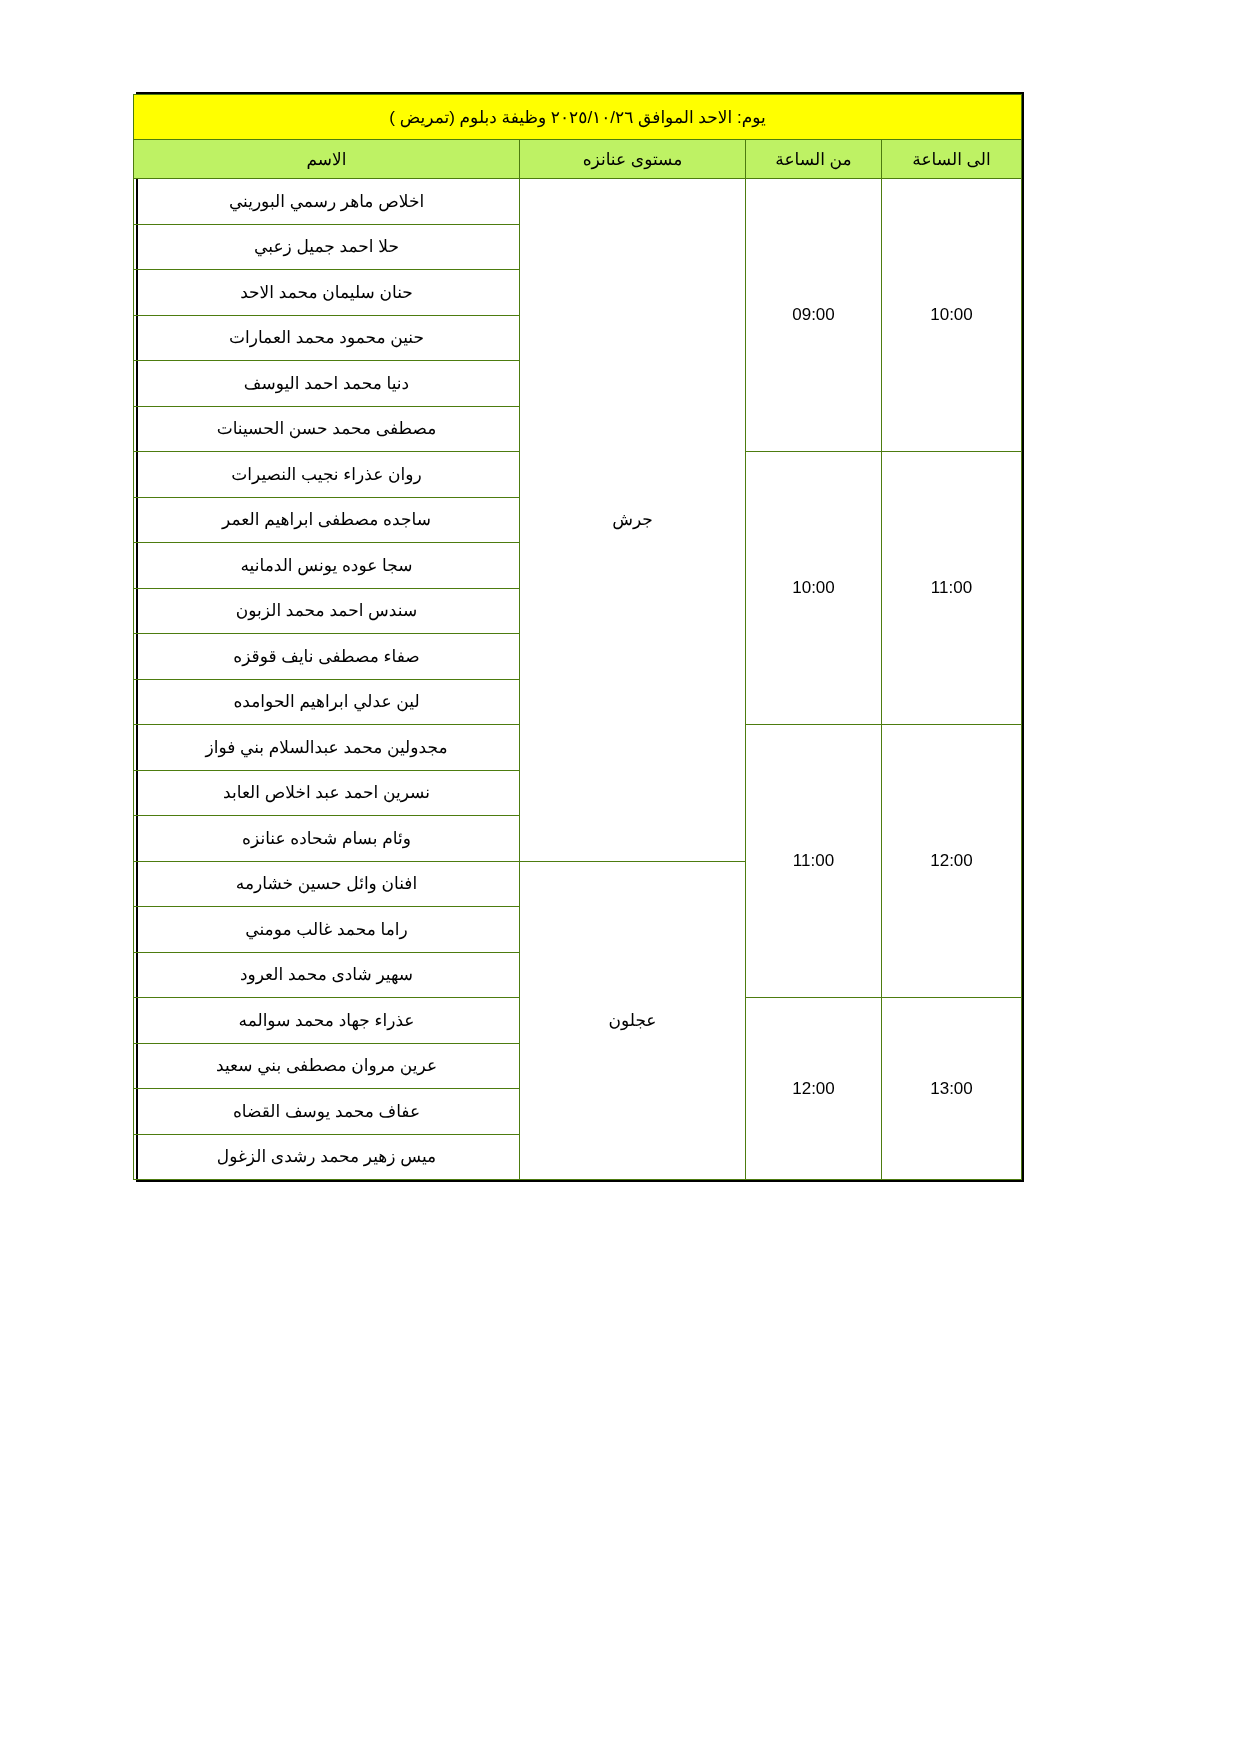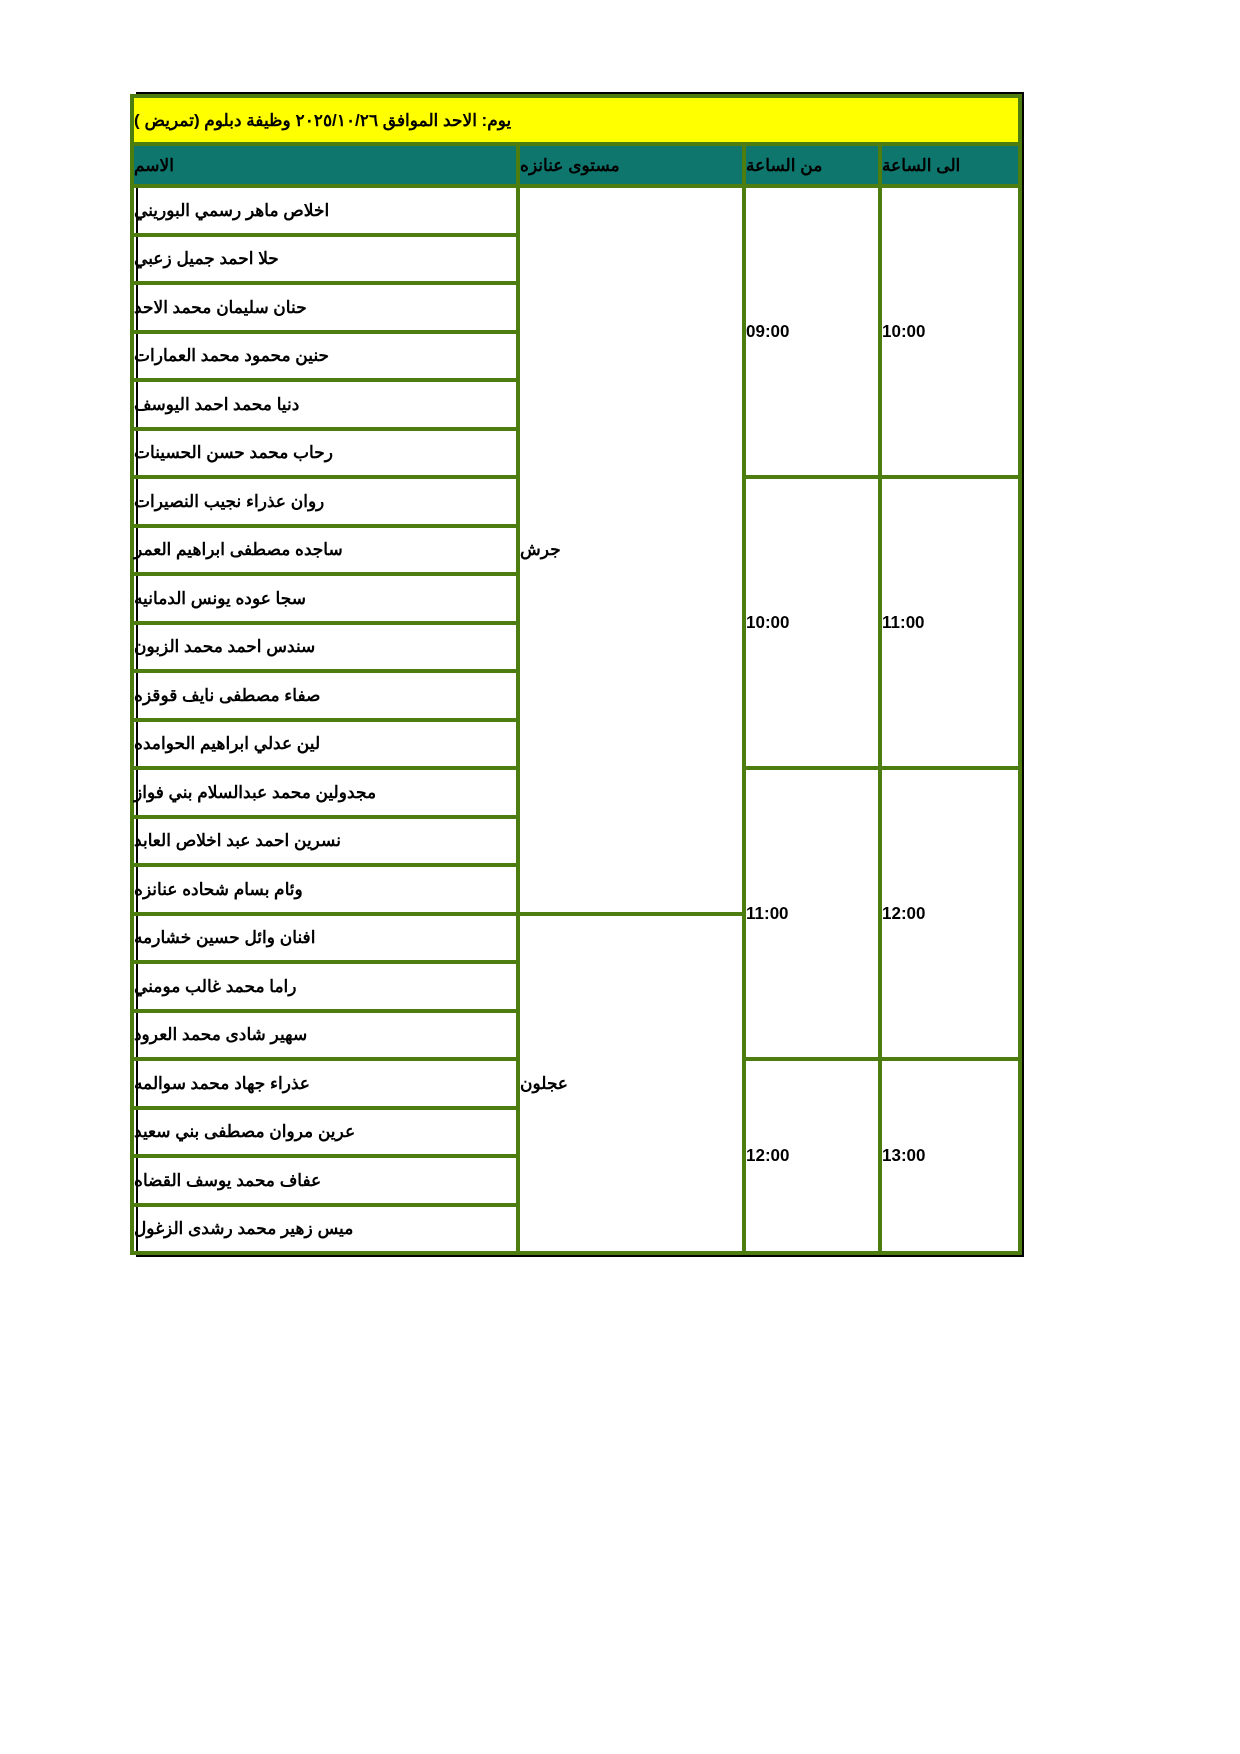--- a/index.html
+++ b/index.html
@@ -29,36 +29,36 @@
     border: 2px solid #000;
     box-sizing: border-box;
   }
   table.schedule {
     width: 100%;
     border-collapse: collapse;
     table-layout: fixed;
     direction: rtl;
   }
   table.schedule td, table.schedule th {
-    border: 4px solid #4d7c0f;
+    border: 1px solid #4d7c0f;
     padding: 0;
-    text-align: left;
+    text-align: center;
     vertical-align: middle;
     font-size: 17px;
-    font-weight: bold;
+    font-weight: normal;
   }
   .title-cell {
     background: #ffff00;
     height: 44px;
     font-size: 22px;
     font-weight: bold;
     letter-spacing: 0px;
   }
   .header-cell {
-    background: #0f766e;
+    background: #bef264;
     height: 38px;
     font-size: 20px;
     font-weight: bold;
   }
   .name-cell {
     height: 44.5px;
     font-size: 18px;
     font-weight: bold;
     text-align: center;
     padding: 0 10px;
@@ -113,21 +113,21 @@
         <tr>
           <td class="name-cell">حنان سليمان محمد الاحد</td>
         </tr>
         <tr>
           <td class="name-cell">حنين محمود محمد العمارات</td>
         </tr>
         <tr>
           <td class="name-cell">دنيا محمد احمد اليوسف</td>
         </tr>
         <tr>
-          <td class="name-cell">رحاب محمد حسن الحسينات</td>
+          <td class="name-cell">مصطفى محمد حسن الحسينات</td>
         </tr>
 
         <tr>
           <td class="time-cell" rowspan="6">11:00</td>
           <td class="time-cell" rowspan="6">10:00</td>
           <td class="name-cell">روان عذراء نجيب النصيرات</td>
         </tr>
         <tr>
           <td class="name-cell">ساجده مصطفى ابراهيم العمر</td>
         </tr>

